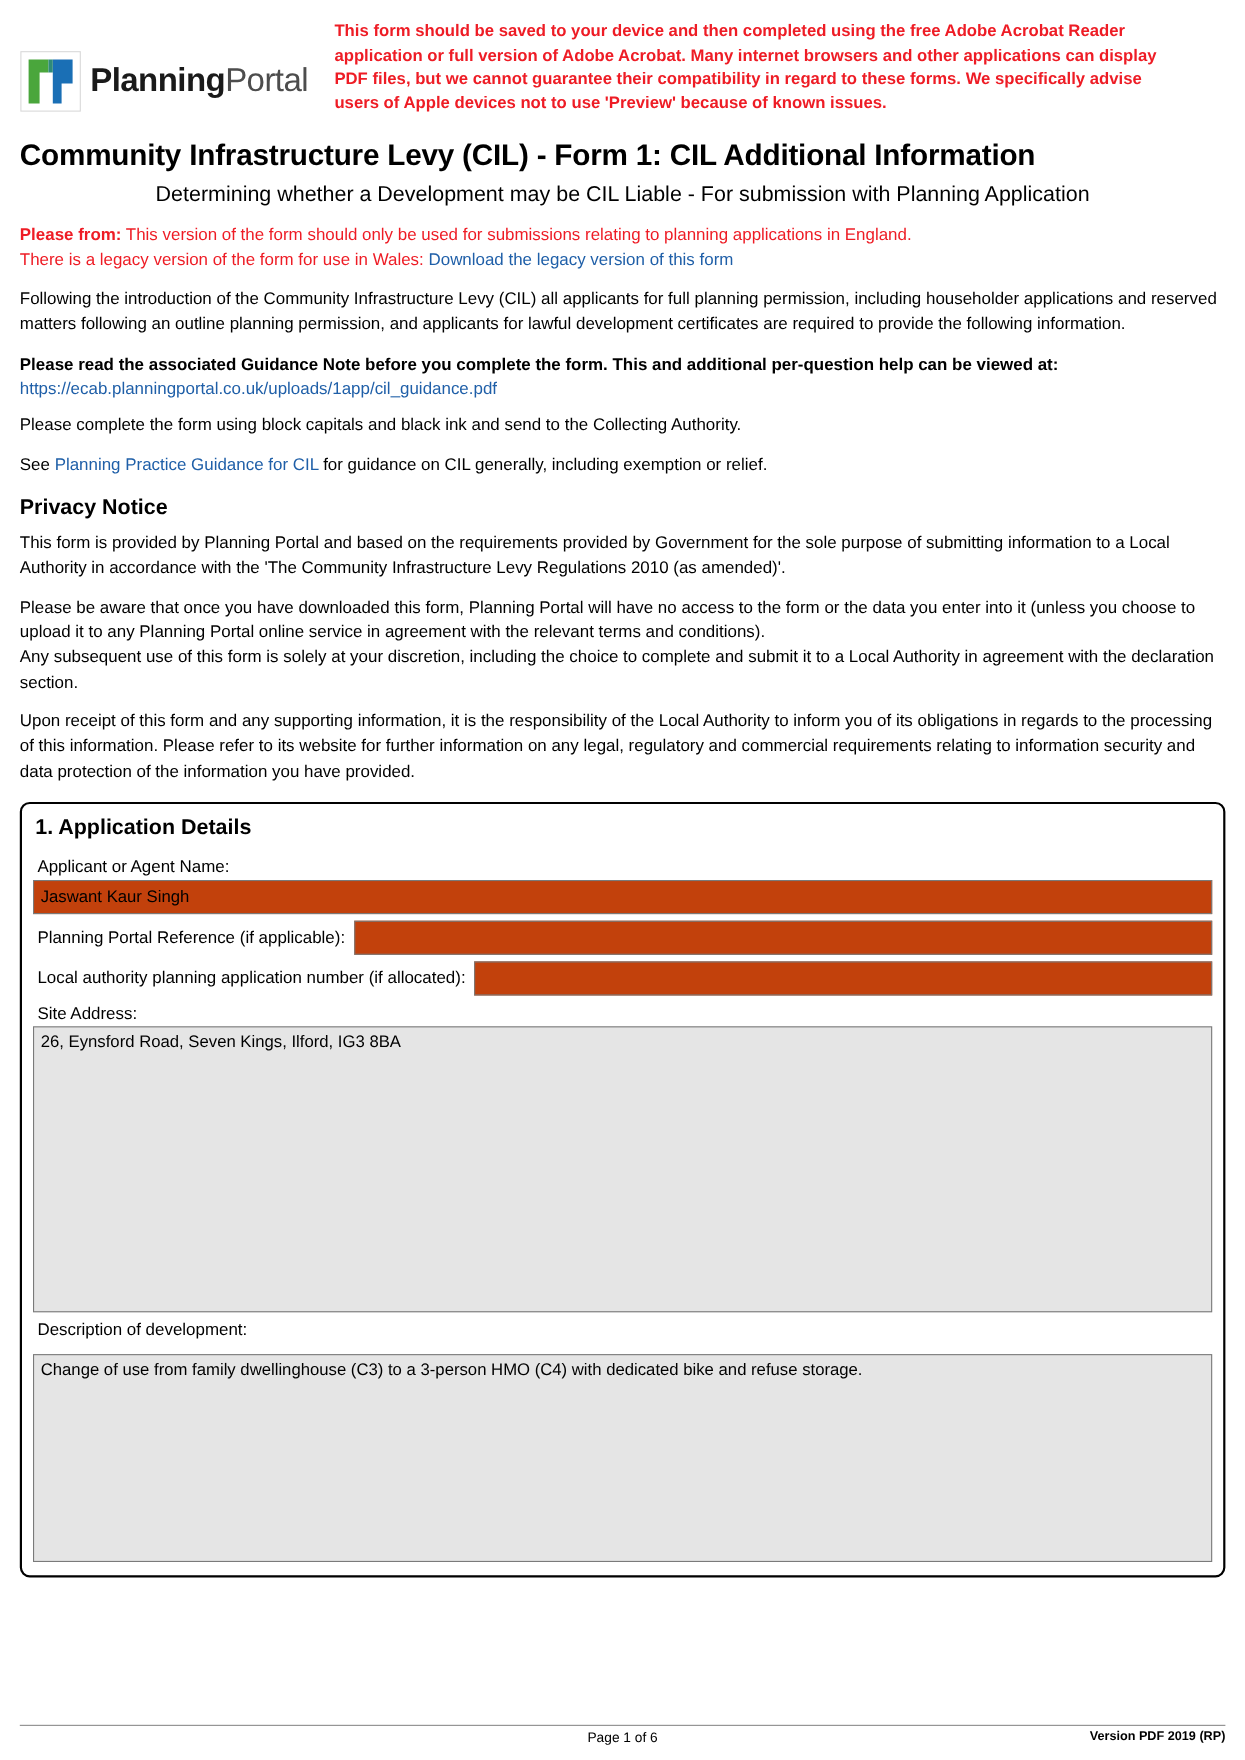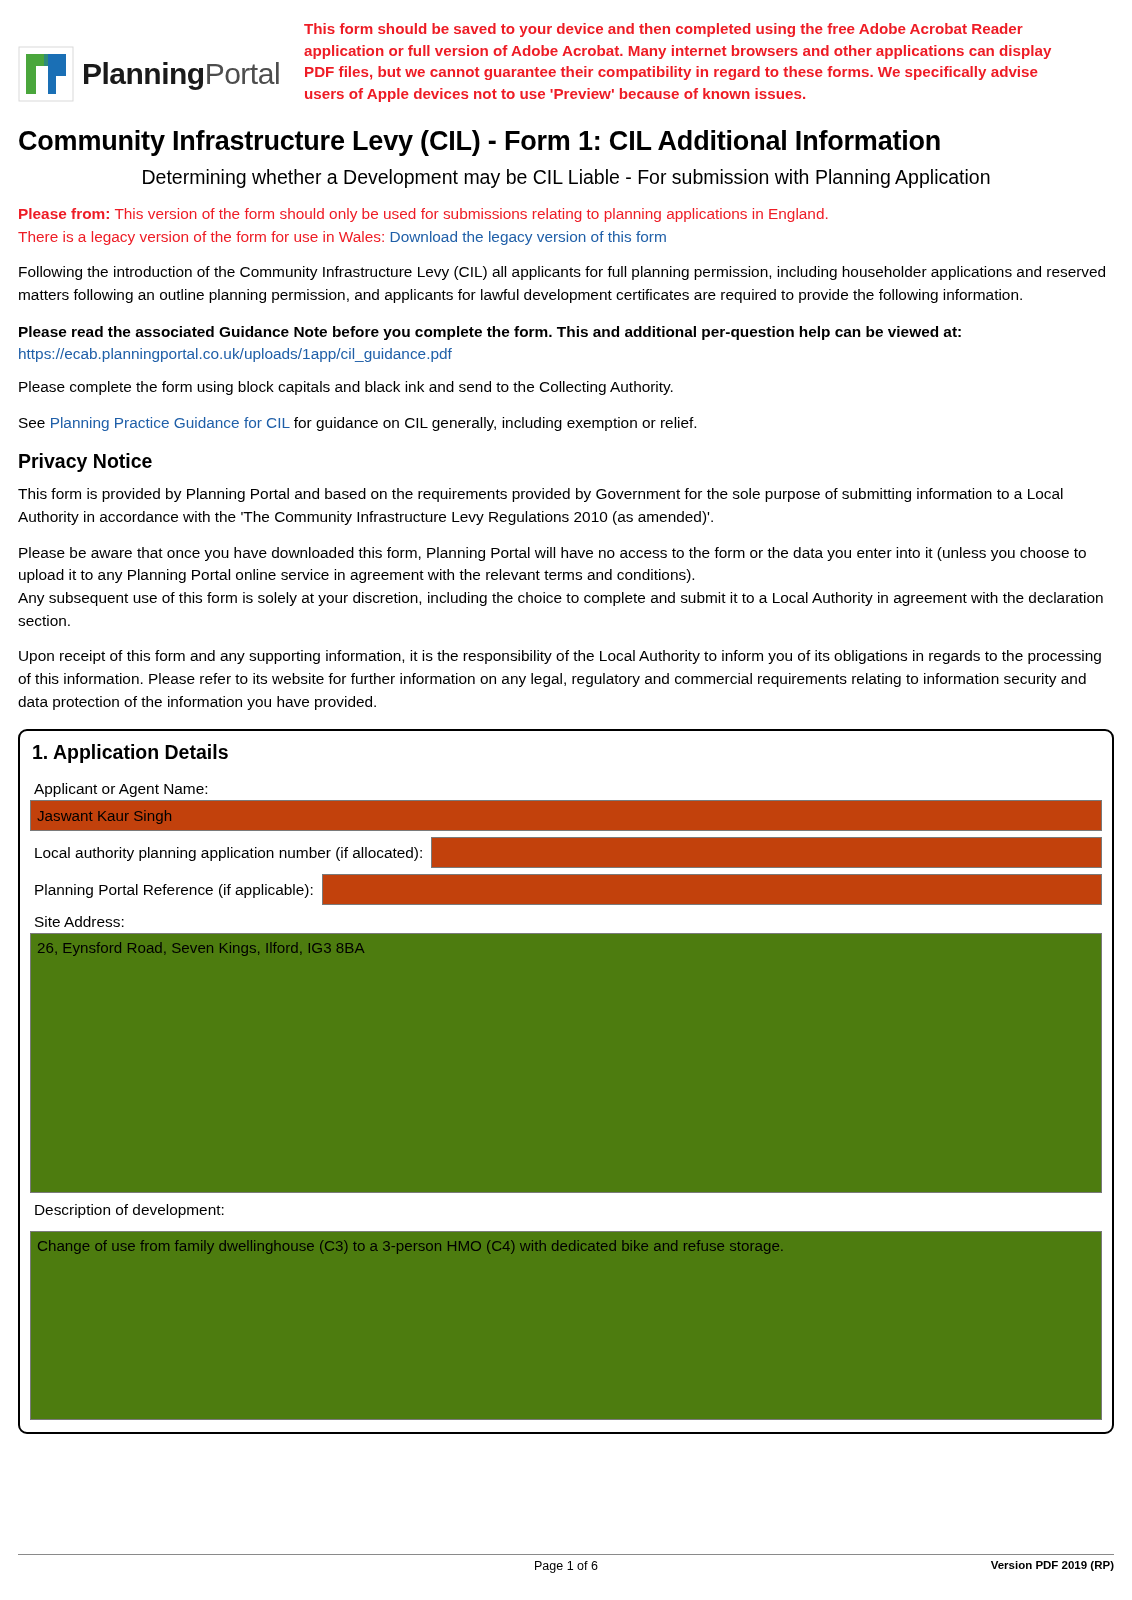--- a/index.html
+++ b/index.html
@@ -143,39 +143,39 @@
     height: 31px;
     width: 100%;
     font-size: 15.2px;
     font-family: "Liberation Sans", sans-serif;
     padding: 2px 6px;
     color: #000;
   }
   .input-line.grow { flex: 1; }
   .textarea-box {
     border: 1px solid #7a7a7a;
-    background: #4d7c0f;
+    background: #e5e5e5;
     width: 100%;
     font-size: 15.2px;
     font-family: "Liberation Sans", sans-serif;
     padding: 4px 6px;
     color: #000;
     resize: none;
     display: block;
     line-height: 1.35;
   }
   .ta-address { height: 260px; }
   .ta-desc { height: 189px; margin-top: 12px; }
 
   
   .footer {
     position: absolute;
     left: 18px;
     right: 18px;
-    bottom: 24px;
+    bottom: 10px;
     border-top: 1px solid #8a8a8a;
     padding-top: 4px;
     height: 22px;
     font-size: 12.5px;
   }
   .footer .page-num {
     position: absolute;
     left: 50%;
     transform: translateX(-50%);
     top: 4px;
@@ -239,26 +239,26 @@
 Any subsequent use of this form is solely at your discretion, including the choice to complete and submit it to a Local Authority in agreement with the declaration section.</p>
   <p class="body-text">Upon receipt of this form and any supporting information, it is the responsibility of the Local Authority to inform you of its obligations in regards to the processing of this information. Please refer to its website for further information on any legal, regulatory and commercial requirements relating to information security and data protection of the information you have provided.</p>
 
   <div class="form-box">
     <h3>1. Application Details</h3>
 
     <div class="field-label">Applicant or Agent Name:</div>
     <input class="input-line" type="text" value="Jaswant Kaur Singh" style="">
 
     <div class="field-row">
+      <span class="field-label">Planning Portal Reference (if applicable):</span>
+      <input class="input-line grow" type="text" value="" style="">
+    </div>
+
+    <div class="field-row">
       <span class="field-label">Local authority planning application number (if allocated):</span>
-      <input class="input-line grow" type="text" value="" style="">
-    </div>
-
-    <div class="field-row">
-      <span class="field-label">Planning Portal Reference (if applicable):</span>
       <input class="input-line grow" type="text" value="" style="">
     </div>
 
     <div class="field-label" style="margin-top:8px">Site Address:</div>
     <textarea class="textarea-box ta-address" style="">26, Eynsford Road, Seven Kings, Ilford, IG3 8BA</textarea>
 
     <div class="field-label" style="margin-top:8px">Description of development:</div>
     <textarea class="textarea-box ta-desc" style="">Change of use from family dwellinghouse (C3) to a 3-person HMO (C4) with dedicated bike and refuse storage.</textarea>
   </div>
 

